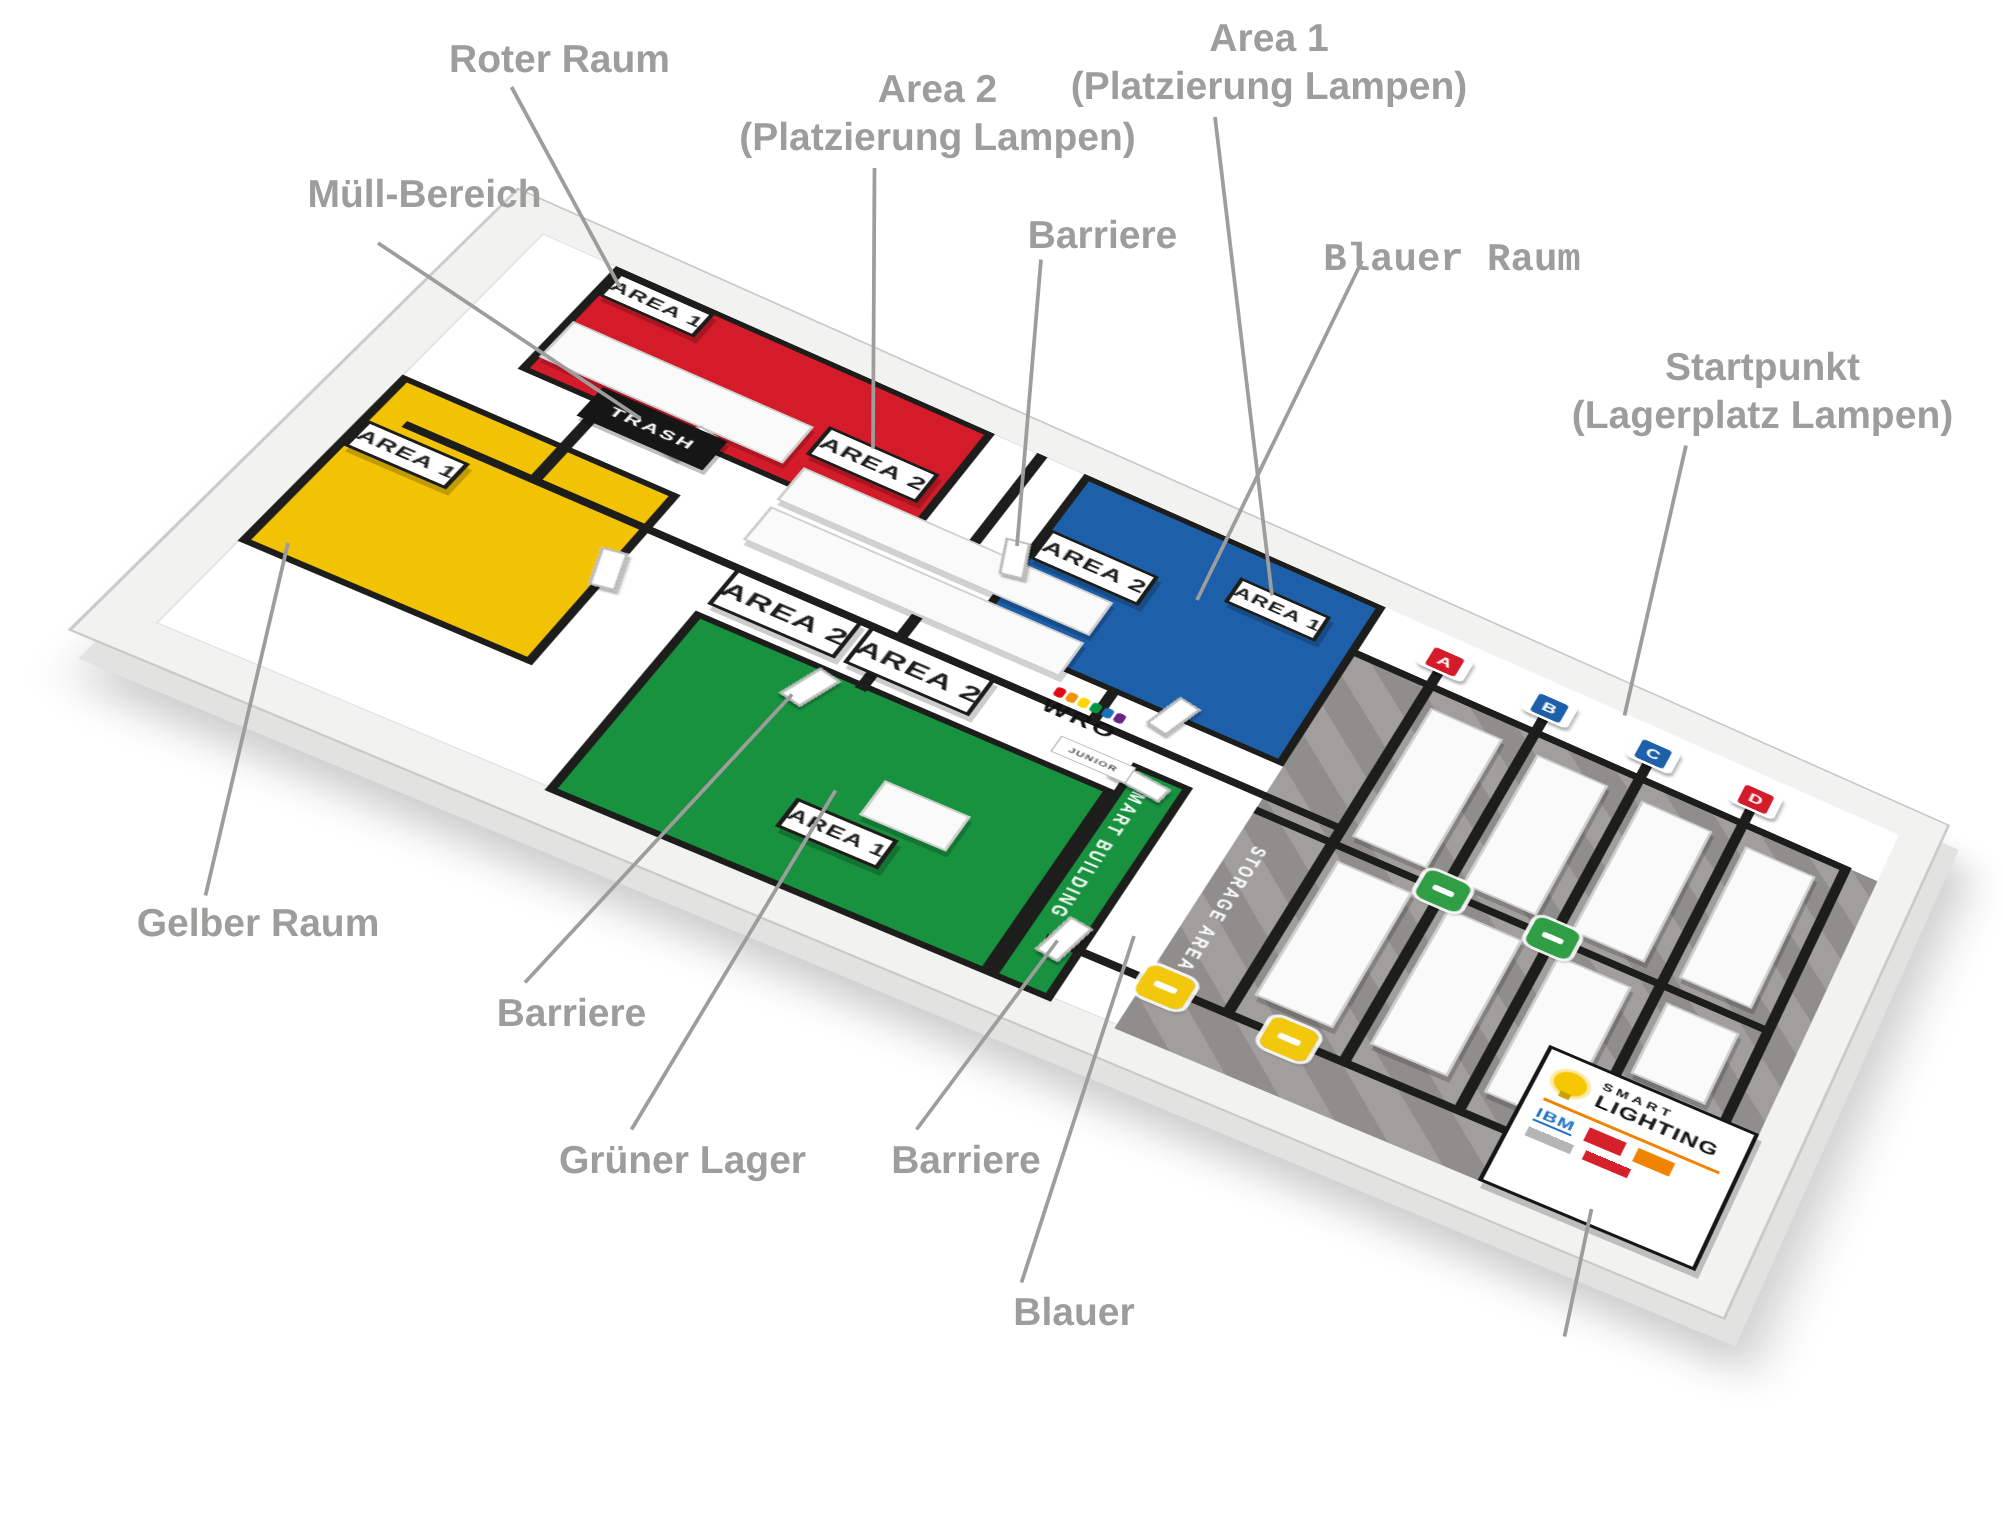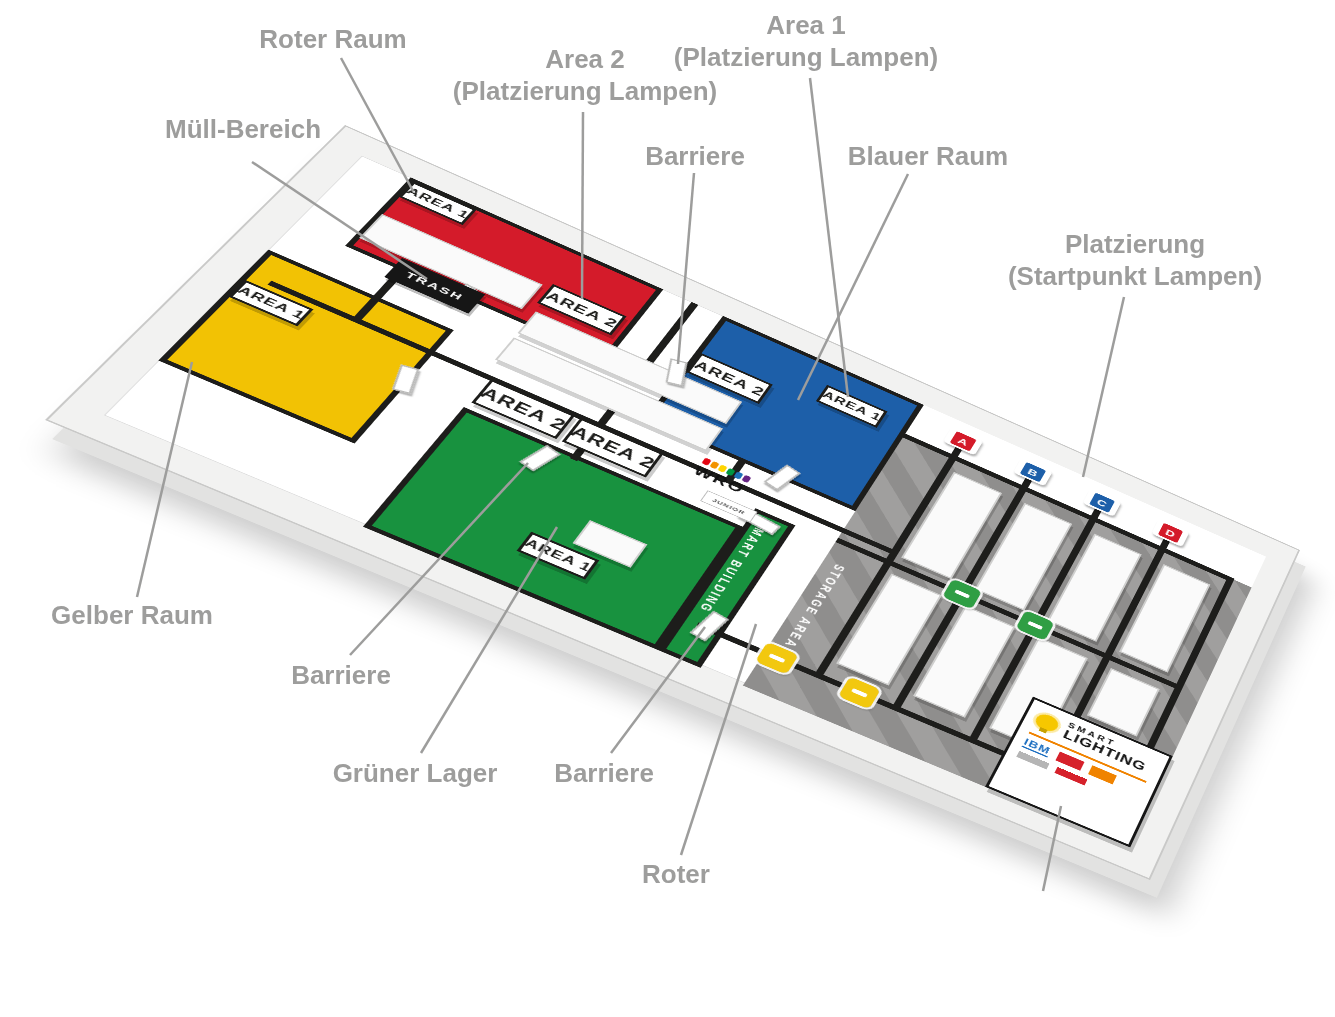--- a/index.html
+++ b/index.html
@@ -92,21 +92,21 @@
   .logo-block { display:inline-block; width:28px; height:15px; }
   .logo-block.small { width:34px; height:10px; }
   .logo-block.red    { background:#d6212b; }
   .logo-block.orange { background:#f08300; }
   .logo-block.gray   { background:#b5b5b5; }
 
   
   #leader-svg { position:absolute; left:0; top:0; width:1335px; height:1017px;
                 z-index:5; pointer-events:none; }
   #leader-svg line { stroke:#9d9d9c; stroke-width:2.5; }
-  #annotation-layer { position:absolute; inset:0; z-index:6; pointer-events:none; }
+  #annotation-layer { position:absolute; inset:0; z-index:6; pointer-events:none;margin-left:40px; }
   .annotation { position:absolute; transform:translateX(-50%); text-align:center;
                 color:#9d9d9c; font-size:26px; font-weight:bold; line-height:1.22;
                 white-space:nowrap; }
 </style>
 </head>
 <body>
 
 <div class="stage">
   <svg id="leader-svg">
       <line x1="341" y1="58" x2="413" y2="191"></line>
@@ -134,41 +134,41 @@
       <div class="annotation" style="left: 806px; top: 10px;">
         <div class="annotation-line">Area 1</div>
         <div class="annotation-line">(Platzierung Lampen)</div>
       </div>
       <div class="annotation" style="left: 243px; top: 114px;">
         <div class="annotation-line">Müll-Bereich</div>
       </div>
       <div class="annotation" style="left: 695px; top: 141px;">
         <div class="annotation-line">Barriere</div>
       </div>
-      <div class="annotation" style="left: 928px; top: 141px;">
+      <div class="annotation" style="left: 928px; top: 158px; font-family: Liberation Mono, monospace;">
         <div class="annotation-line">Blauer Raum</div>
       </div>
       <div class="annotation" style="left: 1135px; top: 229px;">
-        <div class="annotation-line">Platzierung</div>
-        <div class="annotation-line">(Startpunkt Lampen)</div>
+        <div class="annotation-line">Startpunkt</div>
+        <div class="annotation-line">(Lagerplatz Lampen)</div>
       </div>
       <div class="annotation" style="left: 132px; top: 600px;">
         <div class="annotation-line">Gelber Raum</div>
       </div>
       <div class="annotation" style="left: 341px; top: 660px;">
         <div class="annotation-line">Barriere</div>
       </div>
       <div class="annotation" style="left: 415px; top: 758px;">
         <div class="annotation-line">Grüner Lager</div>
       </div>
       <div class="annotation" style="left: 604px; top: 758px;">
         <div class="annotation-line">Barriere</div>
       </div>
       <div class="annotation" style="left: 676px; top: 859px;">
-        <div class="annotation-line">Roter</div>
+        <div class="annotation-line">Blauer</div>
       </div>
     </div>
 
   <div id="plane" style="transform: matrix3d(0.90943, 0.40299, 0, 6.07e-05, -0.50947, 0.40329, 0, -0.0002104, 0, 0, 1, 0, 345, 125, 0, 1);">
     <div class="mat"></div>
     <div id="gen">
         <div class="region gray striped" style="position: absolute; left: 690px; top: 35px; width: 425px; height: 530px;"></div>
         <div class="region white" style="position: absolute; left: 690px; top: 35px; width: 425px; height: 62px;"></div>
         <div class="region red walled" style="position: absolute; left: 90px; top: 35px; width: 290px; height: 150px;"></div>
         <div class="region blue walled" style="position: absolute; left: 450px; top: 35px; width: 240px; height: 215px;"></div>

